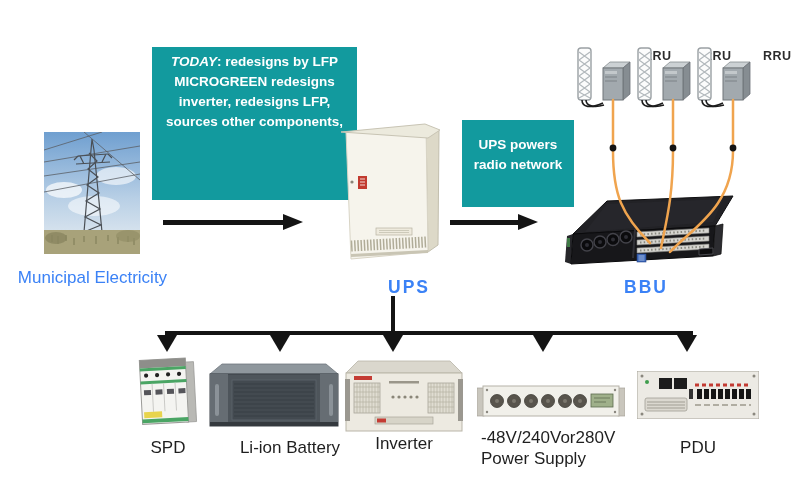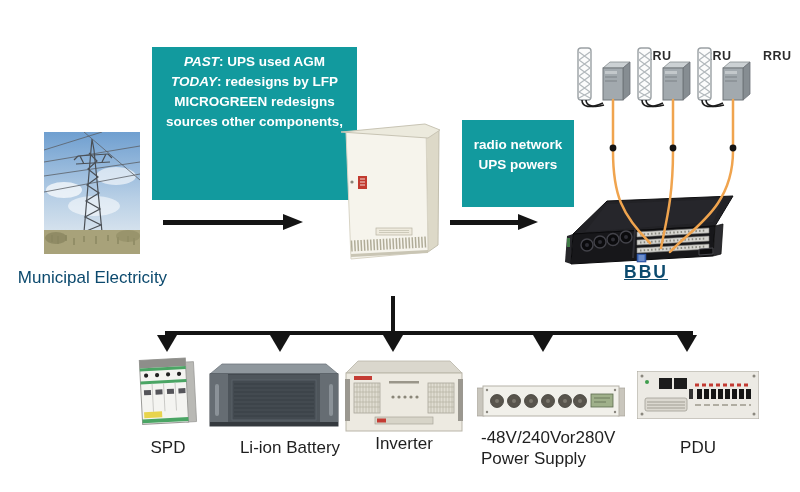--- a/index.html
+++ b/index.html
@@ -2,21 +2,21 @@
 <html><head>
 <meta charset="utf-8">
 <style>
   html,body{margin:0;padding:0;background:#fff;}
   .stage{position:relative;width:800px;height:492px;background:#ffffff;overflow:hidden;
          font-family:"Liberation Sans",sans-serif;color:#1c1c1c;}
   .abs{position:absolute;}
   .note{position:absolute;background:#129a9e;color:#ffffff;font-weight:700;
         text-align:center;font-size:13.5px;line-height:20px;}
   .note i{font-style:italic;}
-  .nodelbl{position:absolute;text-align:center;font-size:17px;color:#0c4a6e;}
+  .nodelbl{position:absolute;text-align:center;font-size:17px;color:#3b82f6;}
   .bold-node{font-weight:700;letter-spacing:2px;font-size:17.5px;}
   .complbl{position:absolute;text-align:center;font-size:17px;color:#1f1f1f;}
   .rru-lbl{position:absolute;left:25px;top:3px;font-weight:700;font-size:12.5px;color:#2b2b2b;letter-spacing:.5px;padding-left:42px;}
   .harrow{position:absolute;display:flex;align-items:center;height:16px;}
   .harrow .shaft{height:5px;background:#141414;}
   .harrow .head{width:0;height:0;border-top:8px solid transparent;border-bottom:8px solid transparent;border-left:20px solid #141414;}
   .vline{position:absolute;background:#141414;}
   .tri-down{position:absolute;width:0;height:0;border-left:10px solid transparent;border-right:10px solid transparent;border-top:17px solid #141414;}
   svg{display:block;}
 </style>
@@ -56,23 +56,23 @@
       <g stroke="#7d7a55" stroke-width="1">
         <path d="M8,110 l0,-7 M14,112 l0,-8 M22,109 l0,-6 M30,113 l0,-7 M40,110 l0,-6 M52,112 l0,-8 M64,109 l0,-6 M74,112 l0,-7 M84,110 l0,-6 M90,113 l0,-7"></path>
       </g>
       <ellipse cx="12" cy="106" rx="11" ry="6" fill="#8a8660" opacity="0.8"></ellipse>
       <ellipse cx="84" cy="104" rx="12" ry="6" fill="#938f66" opacity="0.7"></ellipse>
     </svg>
   </div>
   <div class="nodelbl" style="left:10px;top:268px;width:165px;">Municipal Electricity</div>
 
   <div class="note" style="left:152px;top:47px;width:205px;height:148px;padding-top:5px;">
-    <div><i>PAST</i><span>: UPS used AGM</span></div>
     <div><i>TODAY</i><span>: redesigns by LFP</span></div>
     <div>MICROGREEN redesigns</div>
+    <div>inverter, redesigns LFP,</div>
     <div>sources other components,</div>
   </div>
 
   <div class="harrow" style="left:163px;top:214px;">
     <div class="shaft" style="width:120px;"></div>
     <div class="head"></div>
   </div>
 
   <div class="abs" style="left:338px;top:112px;">
     <svg width="105" height="152" viewBox="0 0 105 152">
@@ -81,24 +81,25 @@
       <polygon points="3,20 87,12 102,18 90,26" fill="#eceadd" stroke="#c8c4b4" stroke-width="1"></polygon>
       <circle cx="14" cy="70" r="1.6" fill="#8a867a"></circle>
       <rect x="20" y="64" width="9" height="13" fill="#c23b30"></rect>
       <path d="M22,67 h5 M22,70 h5 M22,73 h5" stroke="#f3d9d4" stroke-width="1"></path>
       <rect x="38" y="116" width="36" height="7" fill="#eeeadd" stroke="#b7b3a2" stroke-width="0.7"></rect>
       <path d="M41,118.5 h30 M41,120.5 h30" stroke="#b7b3a2" stroke-width="0.6"></path>
       <line x1="13" y1="134" x2="88" y2="130" stroke="#b0ac98" stroke-width="11" stroke-dasharray="1.5 1.7"></line>
       <polygon points="13,142 90,138 90,141 13,145" fill="#c9c5b4"></polygon>
     </svg>
   </div>
+  <div class="nodelbl bold-node" style="left:368px;top:277px;width:82px;">UPS</div>
 
   <div class="note" style="left:462px;top:120px;width:112px;height:72px;padding-top:15px;">
+    <div>UPS powers</div>
     <div>radio network</div>
-    <div>UPS powers</div>
   </div>
 
   <div class="harrow" style="left:450px;top:214px;">
     <div class="shaft" style="width:68px;"></div>
     <div class="head"></div>
   </div>
 
   <div class="abs" style="left:576px;top:46px;width:60px;height:64px;">
     <svg width="60" height="64" viewBox="0 0 60 64">
       <rect x="2" y="2" width="13" height="52" rx="3" fill="#fcfcfc" stroke="#9aa0a4" stroke-width="1.4"></rect>
@@ -169,21 +170,21 @@
         <line x1="77" y1="42.5" x2="143" y2="38.5"></line>
           <line x1="77" y1="50.5" x2="143" y2="46.5"></line>
           <line x1="77" y1="58.5" x2="143" y2="54.5"></line>
       </g>
       <rect x="74" y="62" width="9" height="8" fill="#3a66b8" stroke="#27448a" stroke-width="0.6"></rect>
       <path d="M75.5,64 h6 M75.5,66 h6 M75.5,68 h6" stroke="#cdd9ef" stroke-width="0.7"></path>
       <polygon points="152,34 160,32 158,62 150,64" fill="#2c2c30" stroke="#111111" stroke-width="0.8"></polygon>
       <polygon points="136,57 150,56 150,62 136,63" fill="#0c0c0e" stroke="#55555c" stroke-width="0.8"></polygon>
     </svg>
   </div>
-  <div class="nodelbl bold-node" style="left:605px;top:262px;width:82px;text-decoration:underline;">BBU</div>
+  <div class="nodelbl bold-node" style="left:605px;top:277px;width:82px;">BBU</div>
 
   <svg class="abs" style="left:0;top:0;pointer-events:none;" width="800" height="492" viewBox="0 0 800 492">
     <g stroke="#f0a44e" stroke-width="2.5" fill="none" stroke-linecap="round">
       <path d="M613,100 L613,145"></path>
         <path d="M613,151 C613,195 622,215 650,243"></path>
       <path d="M673,100 L673,145"></path>
         <path d="M673,151 C673,198 666,222 661,248"></path>
       <path d="M733,100 L733,145"></path>
         <path d="M733,151 C733,208 692,228 670,252"></path>
     </g>

